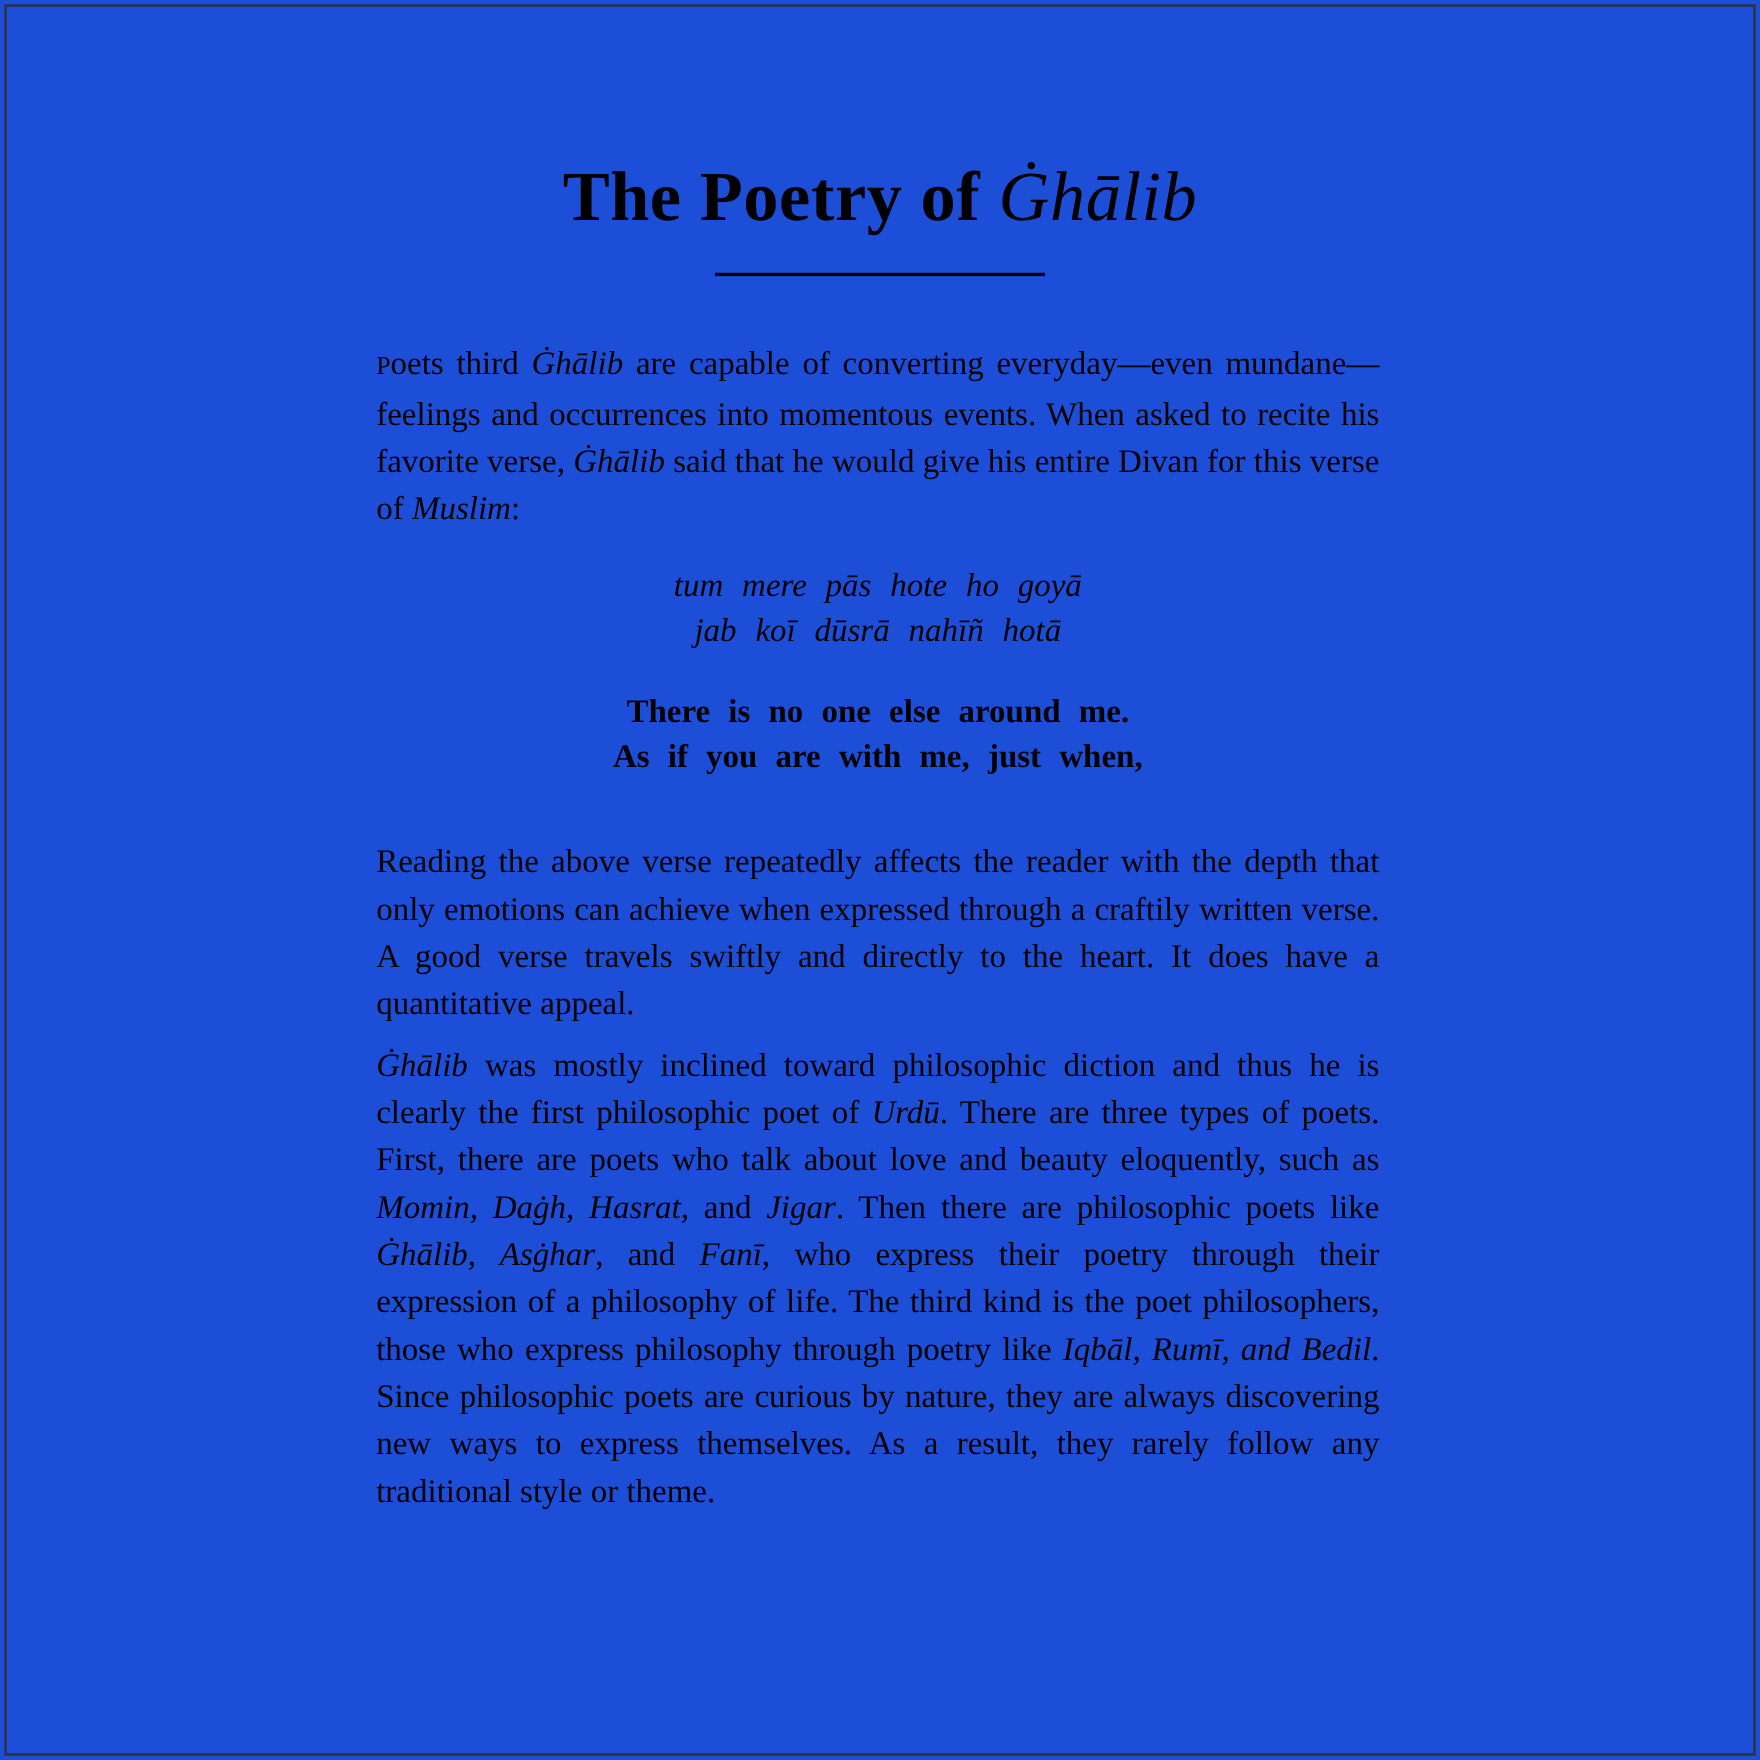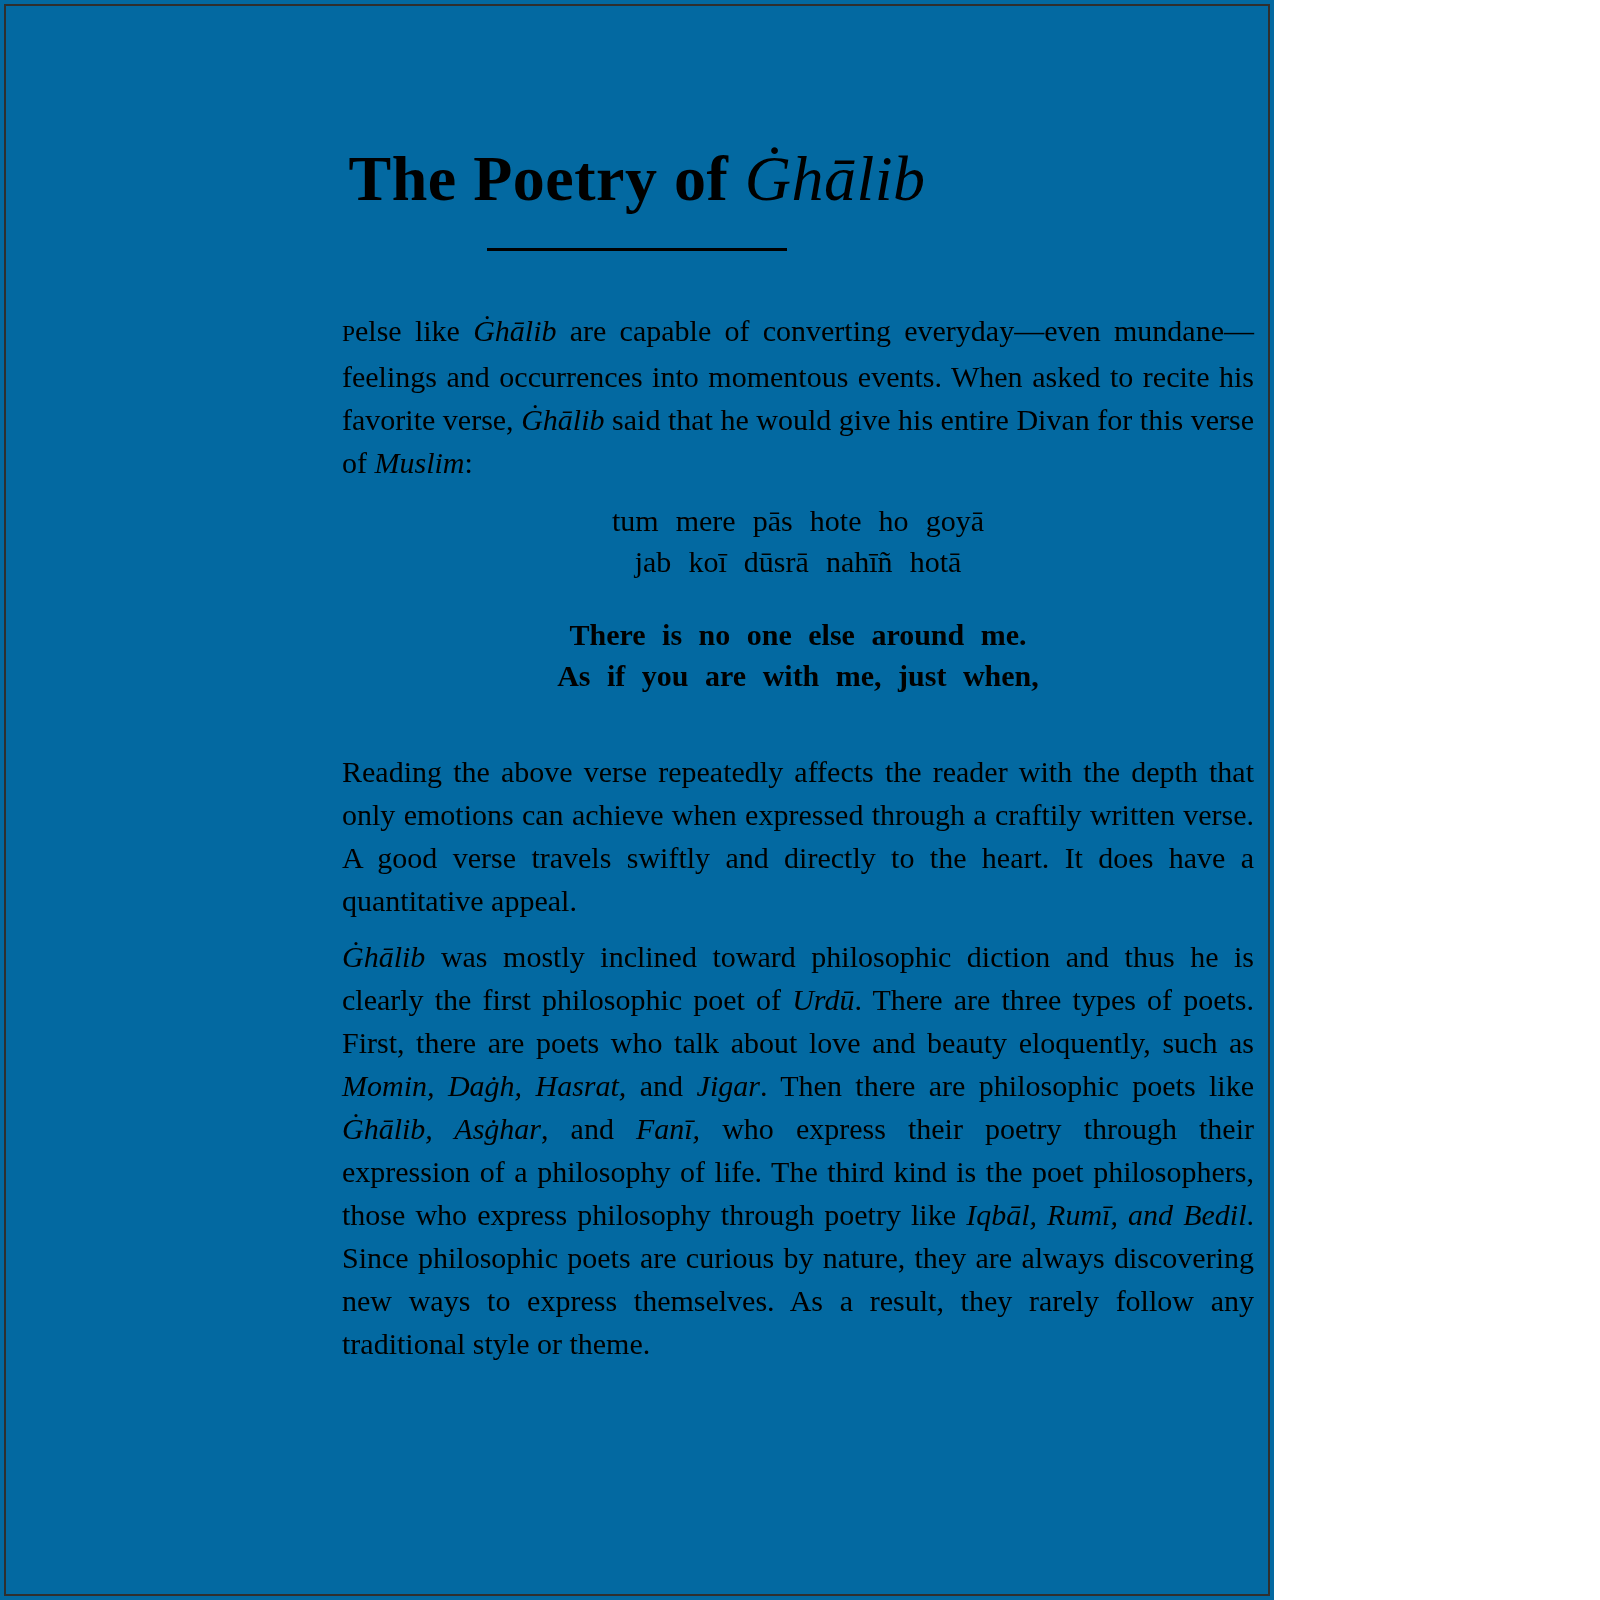--- a/index.html
+++ b/index.html
@@ -4,22 +4,22 @@
 <style>
   html, body { margin: 0; padding: 0; }
   body {
     width: 1600px; height: 1600px;
     background: #ffffff;
     color: #000000;
     font-family: "Liberation Serif", "DejaVu Serif", serif;
   }
   .page {
     position: relative;
-    width: 1274px; height: 1600px;
-    background: #0369a1;
+    width: 1600px; height: 1600px;
+    background: #1d4ed8;
     overflow: hidden;
   }
   .frame {
     position: absolute; inset: 4px;
     border: 2px solid #2f2f2f;
     pointer-events: none;
   }
   .title {
     margin: 142px 0 0 0;
     text-align: center;
@@ -40,22 +40,23 @@
     width: 912px;
     margin: 58px 0 0 342px;
     font-size: 30px;
     line-height: 43px;
     text-align: justify;
   }
   .para { margin: 0 0 13px 0; }
   .it { font-style: italic; }
   .sc { font-size: 0.78em; }
   .verse {
-    margin: 16px 0 0 0;
+    margin: 28px 0 0 0;
     text-align: center;
+    font-style: italic;
     line-height: 41px;
     word-spacing: 0.32em;
   }
   .translation {
     margin: 32px 0 0 0;
     text-align: center;
     font-weight: bold;
     line-height: 41px;
     word-spacing: 0.30em;
   }
@@ -66,21 +67,21 @@
 
 <div class="page">
   <div class="frame"></div>
 
   <h1 class="title"><span>The Poetry of </span><span class="title-it">Ġhālib</span></h1>
 
   <div class="rule"></div>
 
   <div class="content">
 
-    <p class="para"><span class="sc">P</span><span>else like </span><span class="it">Ġhālib</span><span> are capable of converting everyday—even mundane—feelings and occurrences into momentous events. When asked to recite his favorite verse, </span><span class="it">Ġhālib</span><span> said that he would give his entire Divan for this verse of </span><span class="it">Muslim</span><span>:</span></p>
+    <p class="para"><span class="sc">P</span><span>oets third </span><span class="it">Ġhālib</span><span> are capable of converting everyday—even mundane—feelings and occurrences into momentous events. When asked to recite his favorite verse, </span><span class="it">Ġhālib</span><span> said that he would give his entire Divan for this verse of </span><span class="it">Muslim</span><span>:</span></p>
 
     <div class="verse">
       <div>tum mere pās hote ho goyā</div>
       <div>jab koī dūsrā nahīñ hotā</div>
     </div>
 
     <div class="translation">
       <div>There is no one else around me.</div>
       <div>As if you are with me, just when,</div>
     </div>

